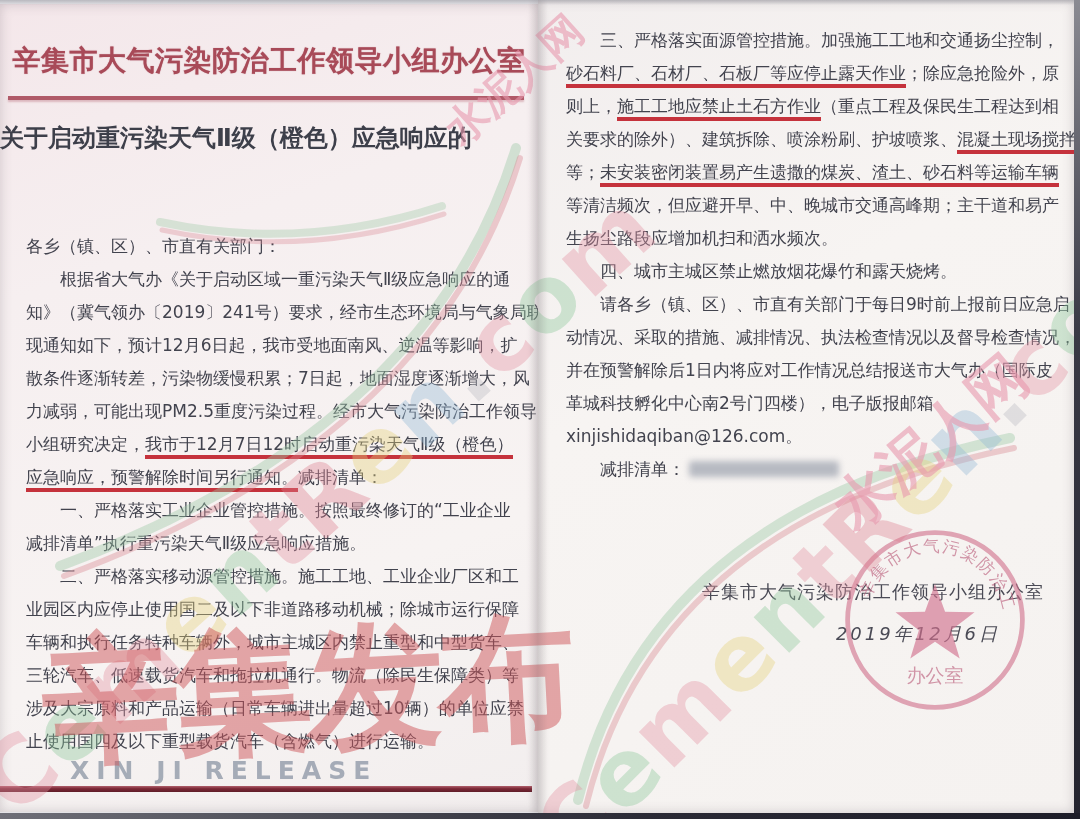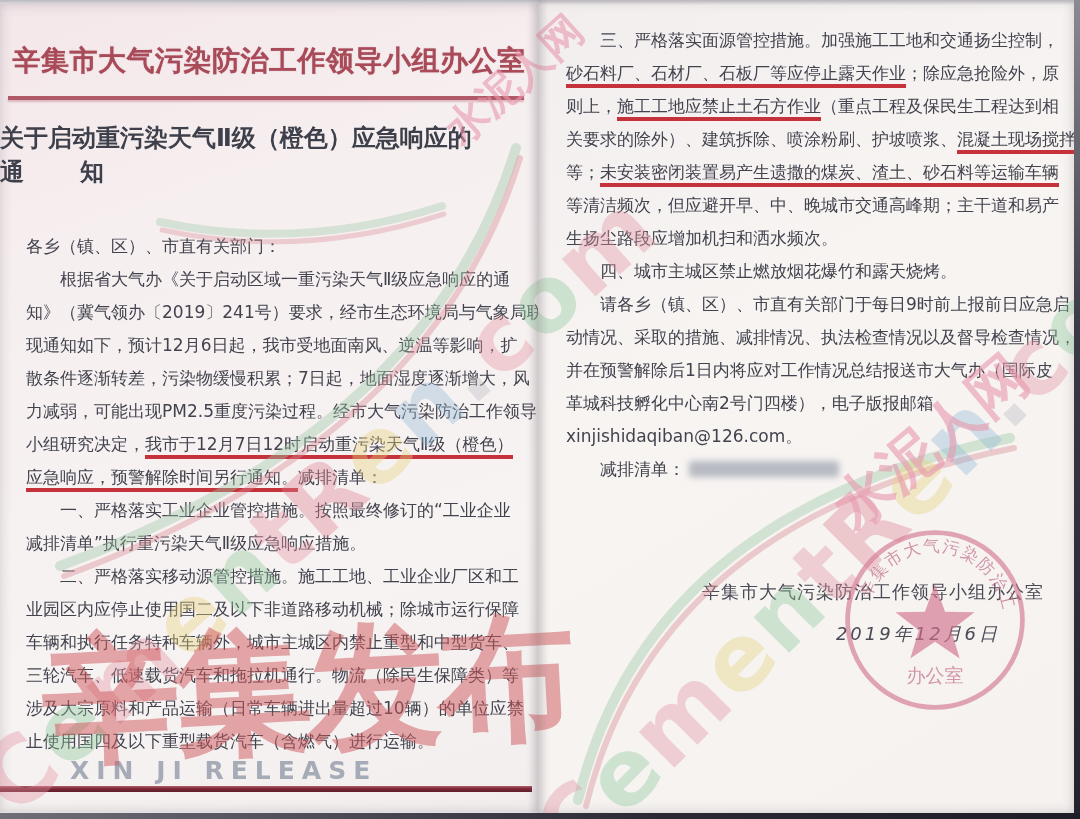--- a/index.html
+++ b/index.html
@@ -79,21 +79,20 @@
 <body>
 
 <div class="photo">
 
   <div class="page page-left">
 
     <div class="doc-header">辛集市大气污染防治工作领导小组办公室</div>
     <div class="header-rule"></div>
 
     <div class="doc-title t1">关于启动重污染天气Ⅱ级（橙色）应急响应的</div>
-    <div class="doc-title t2">通　知</div>
 
     <div class="body-col body-left">
       <div class="ln"><span>各乡（镇、区）、市直有关部门：</span></div>
       <div class="ln ind"><span>根据省大气办《关于启动区域一重污染天气Ⅱ级应急响应的通</span></div>
       <div class="ln"><span>知》（冀气领办〔2019〕241号）要求，经市生态环境局与气象局联</span></div>
       <div class="ln"><span>现通知如下，预计12月6日起，我市受地面南风、逆温等影响，扩</span></div>
       <div class="ln"><span>散条件逐渐转差，污染物缓慢积累；7日起，地面湿度逐渐增大，风</span></div>
       <div class="ln"><span>力减弱，可能出现PM2.5重度污染过程。经市大气污染防治工作领导</span></div>
       <div class="ln"><span>小组研究决定，</span><span class="u">我市于12月7日12时启动重污染天气Ⅱ级（橙色）</span></div>
       <div class="ln"><span class="u">应急响应，预警解除时间另行通知。</span><span>减排清单：</span></div>

